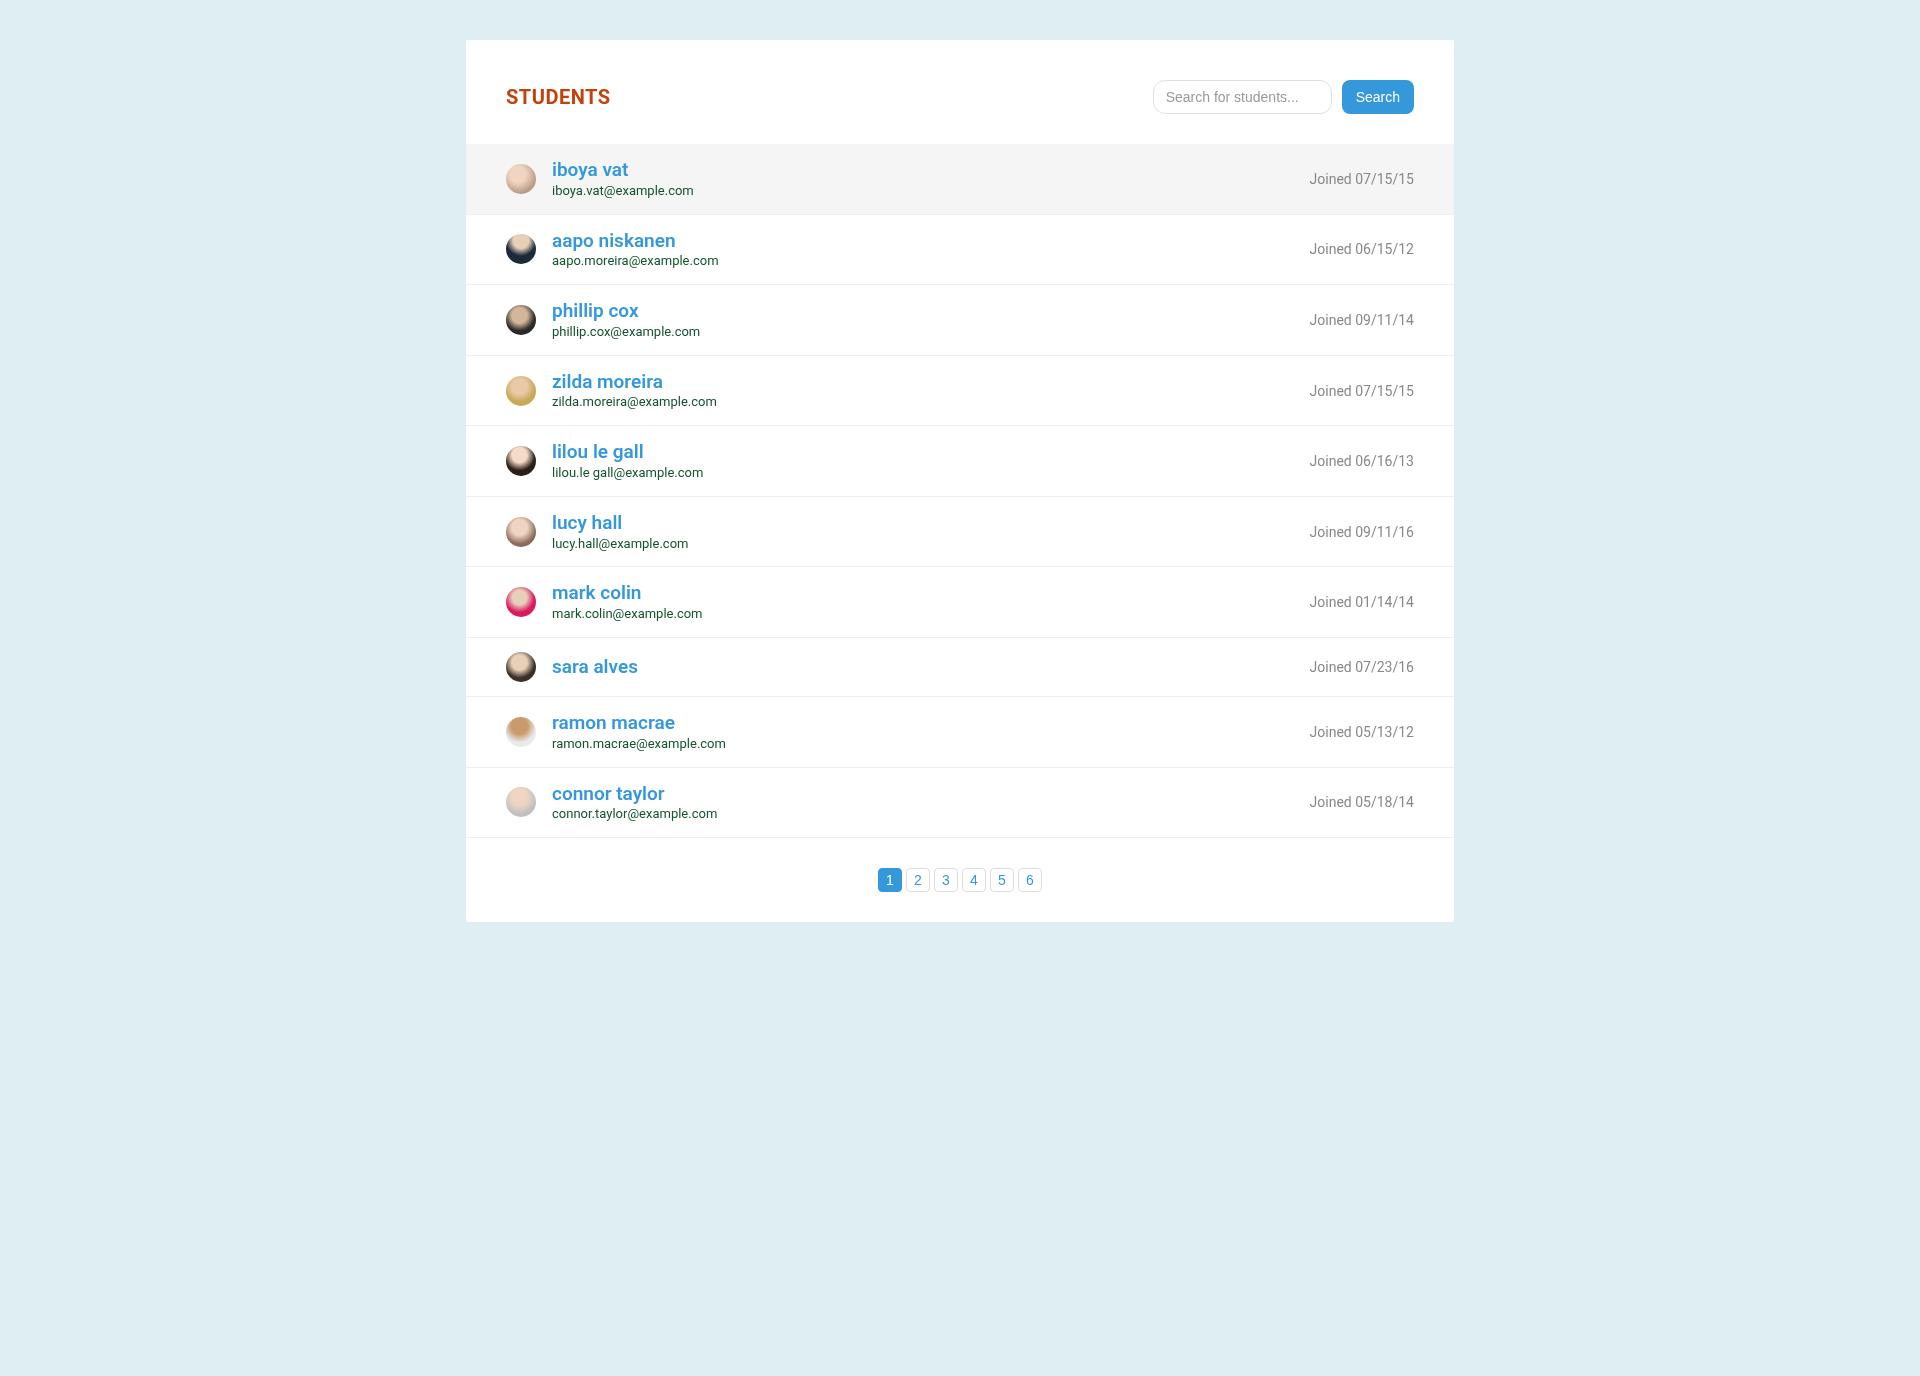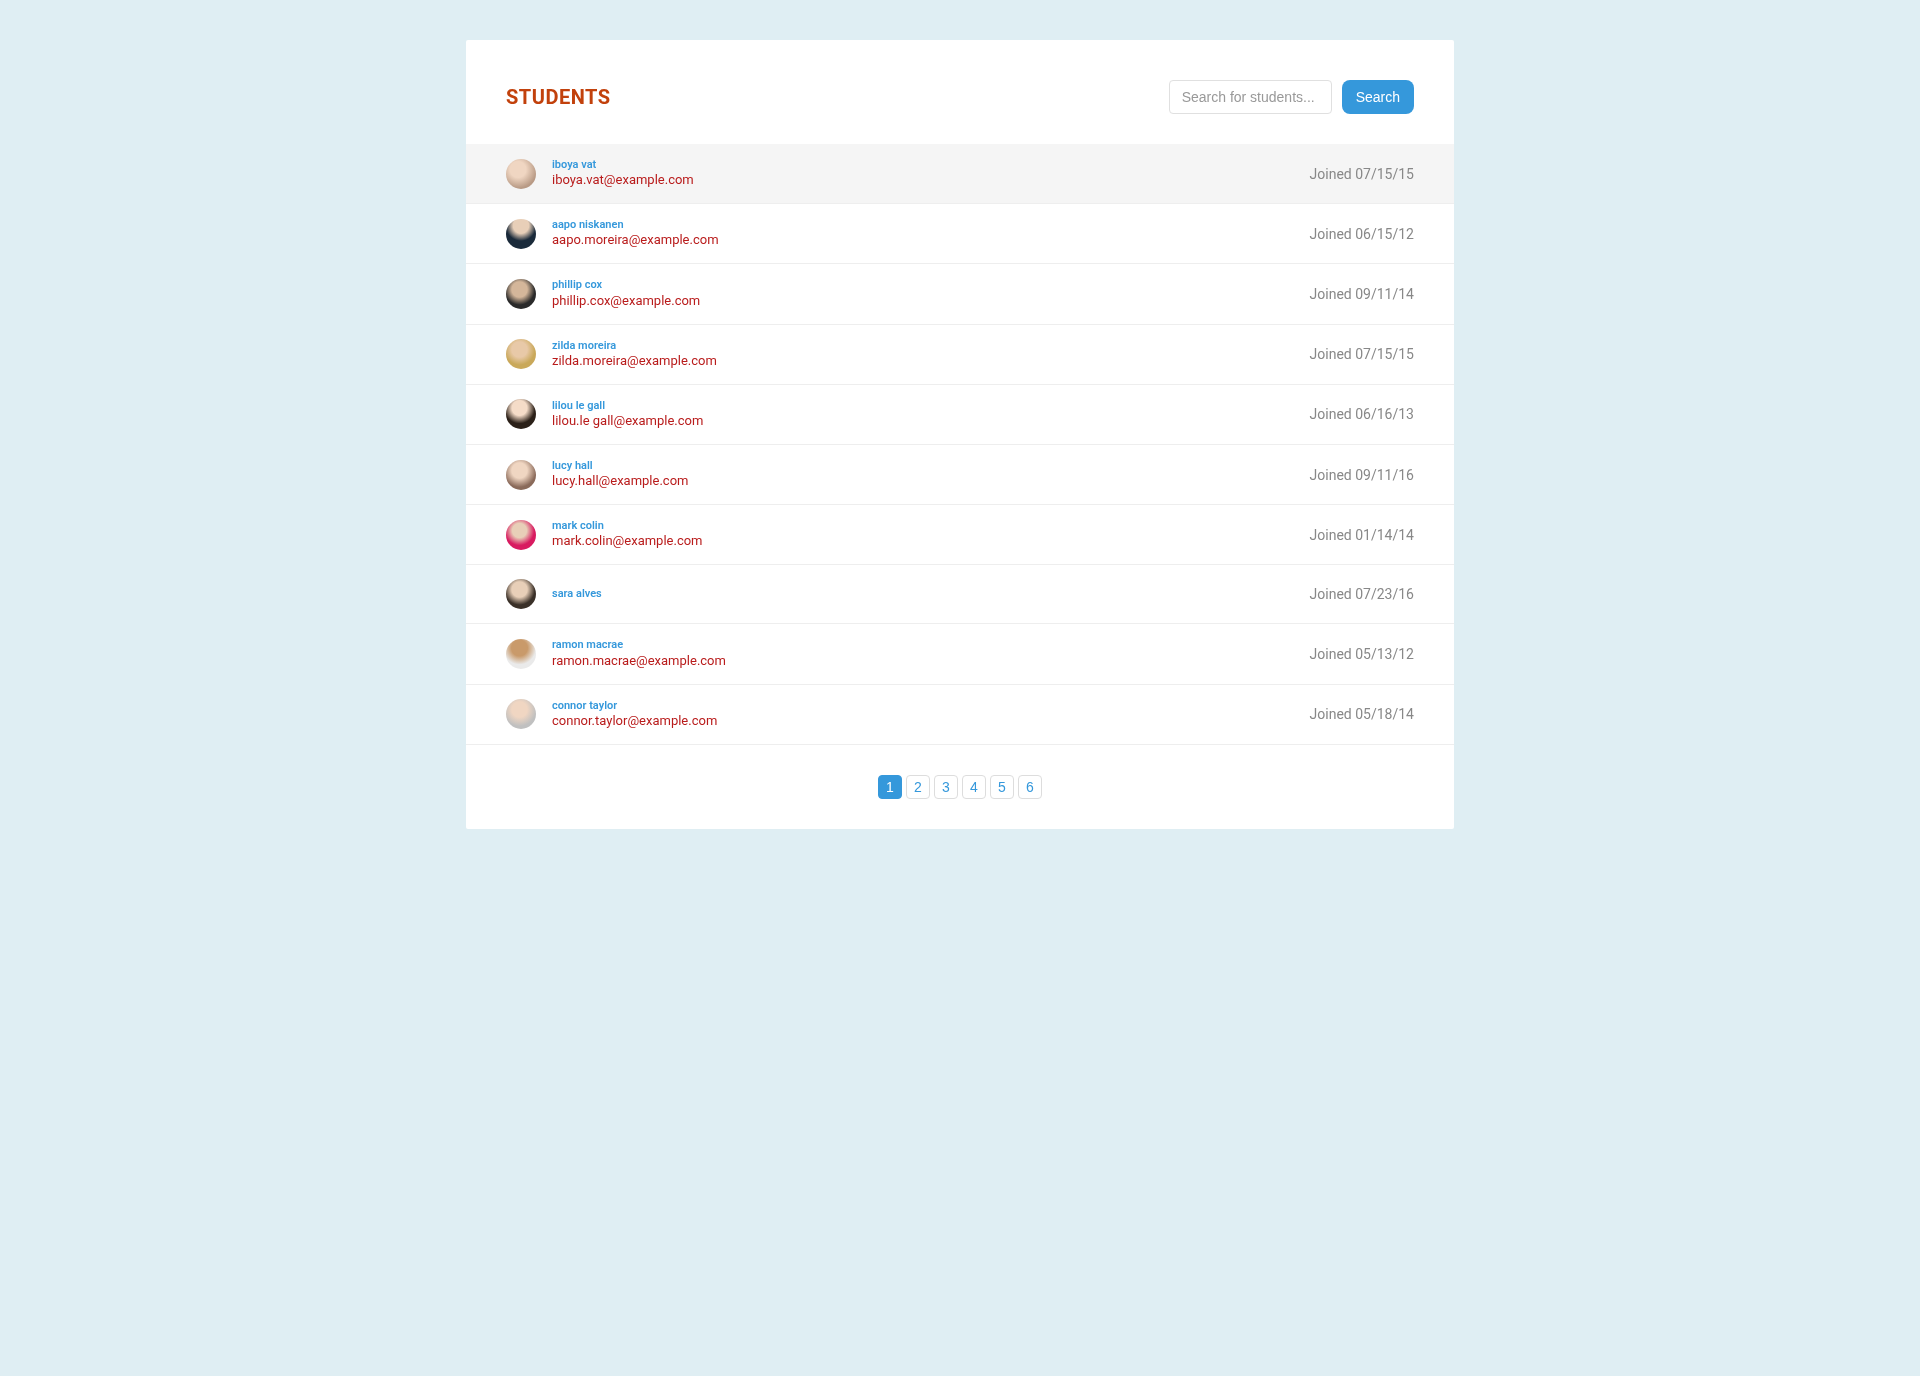--- a/index.html
+++ b/index.html
@@ -30,24 +30,24 @@
       font-weight: 700;
       color: #c2410c;
       letter-spacing: 0.5px;
     }
     .search-area {
       display: flex;
       gap: 10px;
     }
     .search-input {
       border: 1px solid #e0e0e0;
-      border-radius: 4px;
+      border-radius: 12px;
       padding: 8px 12px;
       font-size: 14px;
-      width: 163px;
+      width: 179px;
       color: #555;
     }
     .search-input::placeholder {
       color: #999;
     }
     .search-button {
       background: #3598db;
       color: #fff;
       border: none;
       border-radius: 8px;
@@ -73,28 +73,28 @@
       border-radius: 50%;
       margin-right: 16px;
       flex-shrink: 0;
       background: #ccc;
       display: inline-block;
     }
     .student-info {
       flex: 1;
     }
     .student-name {
-      font-size: 11px;
+      font-size: 19px;
       color: #3598db;
       font-weight: 600;
       line-height: 1.3;
     }
     .student-email {
       font-size: 13px;
-      color: #b91c1c;
+      color: #14532d;
       line-height: 1.3;
     }
     .joined-date {
       font-size: 14px;
       color: #888;
     }
     .pagination {
       display: flex;
       justify-content: center;
       gap: 4px;

